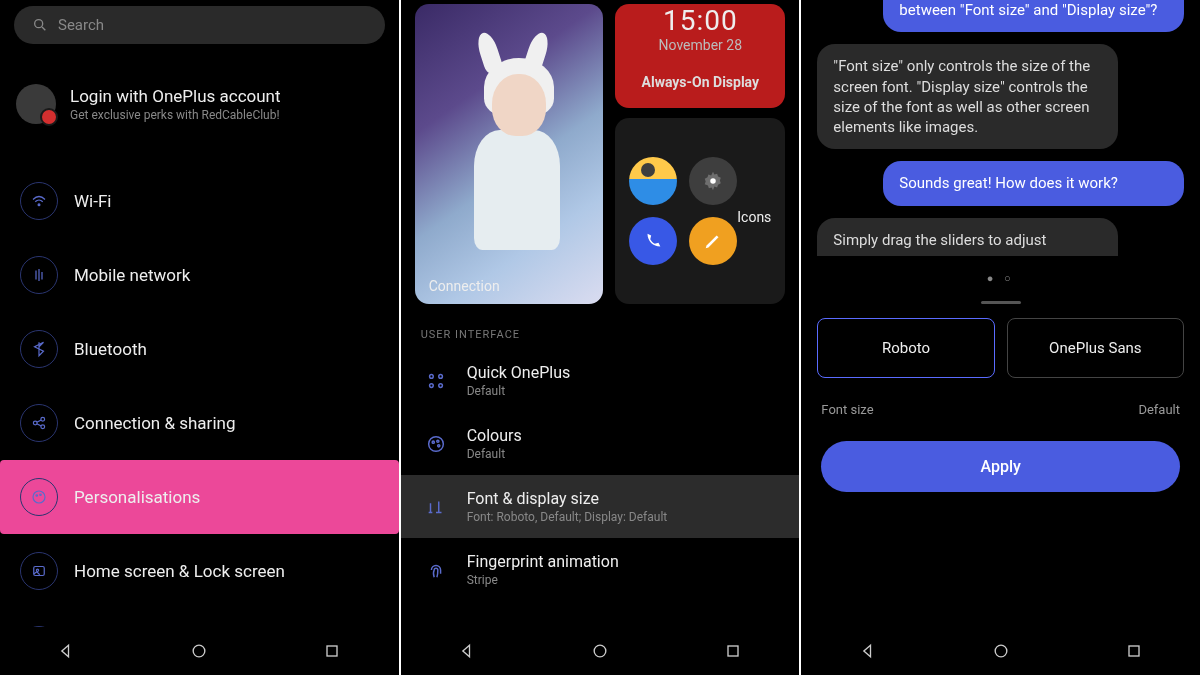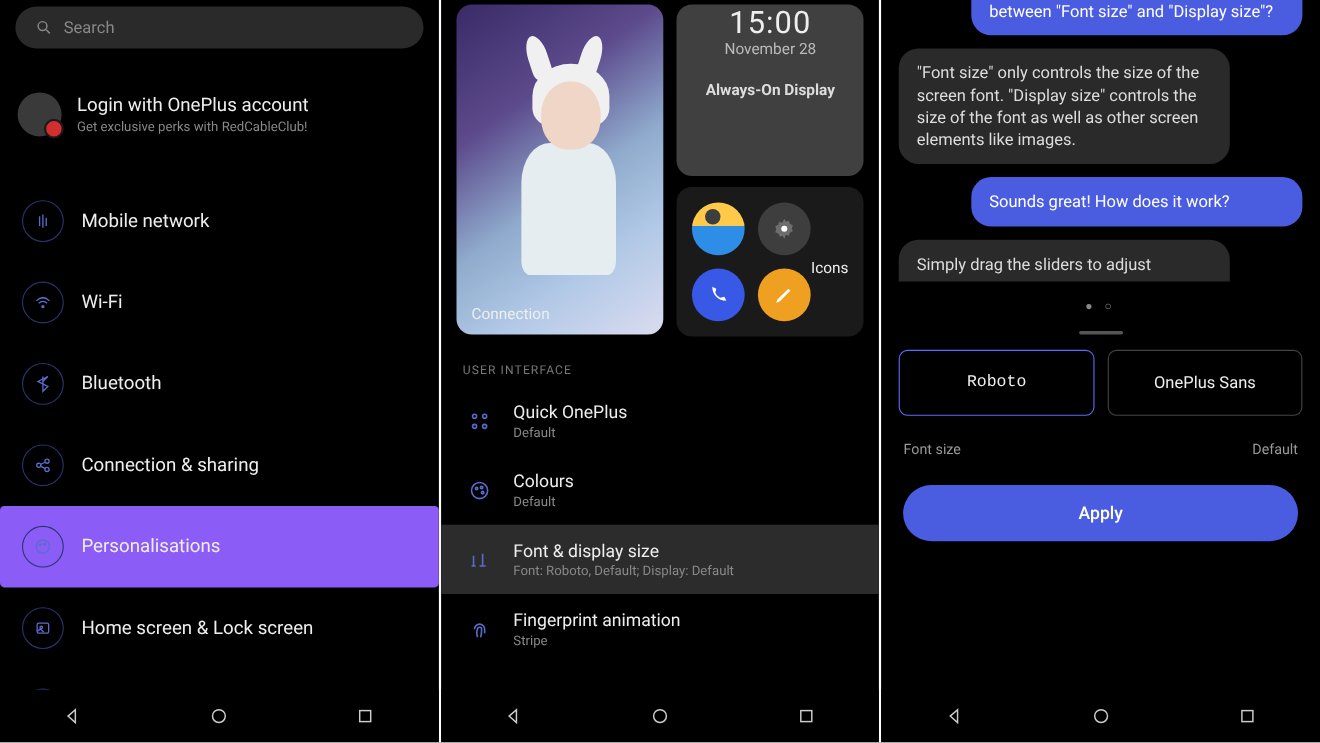--- a/index.html
+++ b/index.html
@@ -11,35 +11,35 @@
 
 
 .search-pill { background: #2a2a2a; border-radius: 28px; display: flex; align-items: center; padding: 10px 18px; margin-top: 6px; }
 .search-pill span { color: #888; font-size: 15px; margin-left: 10px; }
 .login-row { display: flex; align-items: center; gap: 14px; margin: 40px 2px 40px; }
 .avatar { width: 40px; height: 40px; border-radius: 50%; background: #3a3a3a; position: relative; }
 .avatar::after { content: ""; position: absolute; right: -2px; bottom: -2px; width: 14px; height: 14px; background: #d32f2f; border-radius: 50%; border: 2px solid #1a1a1a; }
 .login-title { font-size: 17px; color: #eee; }
 .login-sub { font-size: 12px; color: #888; margin-top: 2px; }
 .settings-item { display: flex; align-items: center; gap: 16px; padding: 18px 6px; }
-.settings-item.active { background: #8b5cf6; border-radius: 4px; margin: 0 -14px; padding: 18px 20px; gap: 16px; }
+.settings-item.active { background: #ec4899; border-radius: 4px; margin: 0 -14px; padding: 18px 20px; gap: 16px; }
 .settings-item.clipped { padding-bottom: 0; }
 .set-icon { width: 38px; height: 38px; border: 1.5px solid #2a3570; border-radius: 50%; display: flex; align-items: center; justify-content: center; flex: none; }
 .set-icon svg { width: 18px; height: 18px; stroke: #5a6bcc; fill: none; stroke-width: 1.6; }
 .set-label { font-size: 17px; color: #eee; }
 .clipped .set-label { color: #888; }
 
 
 .topcards { display: flex; gap: 12px; margin-top: 4px; }
 .wall-card { width: 55%; height: 300px; border-radius: 14px; background: linear-gradient(145deg,#3a2a66,#5c4a8c 30%,#8faacc 55%,#b0c8e6 75%,#dadcf0); position: relative; overflow: hidden; }
 .wall-label { position: absolute; bottom: 10px; left: 14px; font-size: 14px; color: #eee; }
 .clock { position: absolute; top: 0; left: 0; right: 0; text-align: center; color: #eee; font-size: 28px; letter-spacing: 1px; }
 .clock small { display: block; font-size: 14px; color: #bbb; letter-spacing: 0; }
 .right-col { flex: 1; display: flex; flex-direction: column; gap: 10px; }
-.aod-card { height: 156px; background: #404040; border-radius: 14px; padding: 12px; position: relative; }
+.aod-card { height: 104px; background: #b91c1c; border-radius: 14px; padding: 12px; position: relative; }
 .aod-title { text-align: center; font-size: 14px; margin-top: 58px; color: #ddd; font-weight: bold; }
 .icons-card { flex: 1; background: #1a1a1a; border-radius: 14px; padding: 14px; display: flex; flex-direction: row; align-items: center; }
 .icgrid { display: grid; grid-template-columns: 1fr 1fr; gap: 12px; width: 100%; }
 .appic { width: 48px; height: 48px; border-radius: 50%; margin: 0 auto; display: flex; align-items: center; justify-content: center; }
 .ic-gallery { background: linear-gradient(#ffc94a 45%, #2e8de6 45%); position: relative; }
 .ic-gallery::after { content: ""; width: 14px; height: 14px; border-radius: 50%; background: #3e3e3e; position: absolute; top: 6px; left: 12px; }
 .ic-gear { background: #3e3e3e; }
 .ic-phone { background: #3858e6; }
 .ic-edit { background: #f0a020; }
 .appic svg { width: 22px; height: 22px; fill: #fff; }
@@ -54,21 +54,21 @@
 
 
 .chat { padding: 0 16px 8px; }
 .bubble { border-radius: 18px; padding: 12px 16px; font-size: 15px; line-height: 1.35; margin-bottom: 12px; max-width: 82%; }
 .bubble.user { background: #4a5ce0; color: #fff; margin-left: auto; }
 .bubble.user.clipped { border-top-left-radius: 0; border-top-right-radius: 0; margin-top: -4px; padding-top: 4px; }
 .bubble.ai { background: #2a2a2a; color: #ddd; margin-right: auto; }
 .dots { text-align: center; color: #888; font-size: 11px; margin: 8px 0 16px; letter-spacing: 4px; }
 .font-picker { display: flex; gap: 12px; padding: 0 16px; }
 .font-opt { flex: 1; border: 1.5px solid #444; border-radius: 8px; padding: 20px 0; text-align: center; font-size: 15px; color: #eee; }
-.font-opt.active { border-color: #5a6bff; font-family: Liberation Mono, monospace; }
+.font-opt.active { border-color: #5a6bff; }
 .size-row { display: flex; justify-content: space-between; padding: 24px 20px 16px; font-size: 13px; color: #999; }
 .apply-btn { margin: 8px 20px; background: #4a5ce0; color: #fff; border-radius: 28px; padding: 16px; text-align: center; font-size: 16px; font-weight: 500; }
 .handle { width: 40px; height: 3px; background: #555; border-radius: 2px; margin: 0 auto 14px; }
 
 
 .navbar { position: absolute; bottom: 0; left: 0; right: 0; height: 48px; background: #000; display: flex; align-items: center; justify-content: space-around; }
 .navbar svg { width: 20px; height: 20px; stroke: #ccc; fill: none; stroke-width: 1.6; }
 
 
 .char { position: absolute; left: 22%; top: 12%; width: 70%; height: 80%; }
@@ -98,34 +98,34 @@
         <div class="avatar"></div>
         <div>
           <div class="login-title">Login with OnePlus account</div>
           <div class="login-sub">Get exclusive perks with RedCableClub!</div>
         </div>
       </div>
 
       <div class="settings-item">
         <div class="set-icon">
             <svg viewBox="0 0 24 24">
-              <path d="M8 6v12M12 4v16M16 8v10"></path>
-            </svg>
-          </div>
-        <div class="set-label">Mobile network</div>
-      </div>
-      <div class="settings-item">
-        <div class="set-icon">
-            <svg viewBox="0 0 24 24">
               <path d="M4 10c5-5 11-5 16 0"></path>
               <path d="M7 13c3-3 7-3 10 0"></path>
               <circle cx="12" cy="17" r="1.2" fill="#5a6bcc"></circle>
             </svg>
           </div>
         <div class="set-label">Wi-Fi</div>
+      </div>
+      <div class="settings-item">
+        <div class="set-icon">
+            <svg viewBox="0 0 24 24">
+              <path d="M8 6v12M12 4v16M16 8v10"></path>
+            </svg>
+          </div>
+        <div class="set-label">Mobile network</div>
       </div>
       <div class="settings-item">
         <div class="set-icon">
             <svg viewBox="0 0 24 24">
               <path d="M12 3v18l6-6-12-6 12-6-6 6"></path>
             </svg>
           </div>
         <div class="set-label">Bluetooth</div>
       </div>
       <div class="settings-item">

